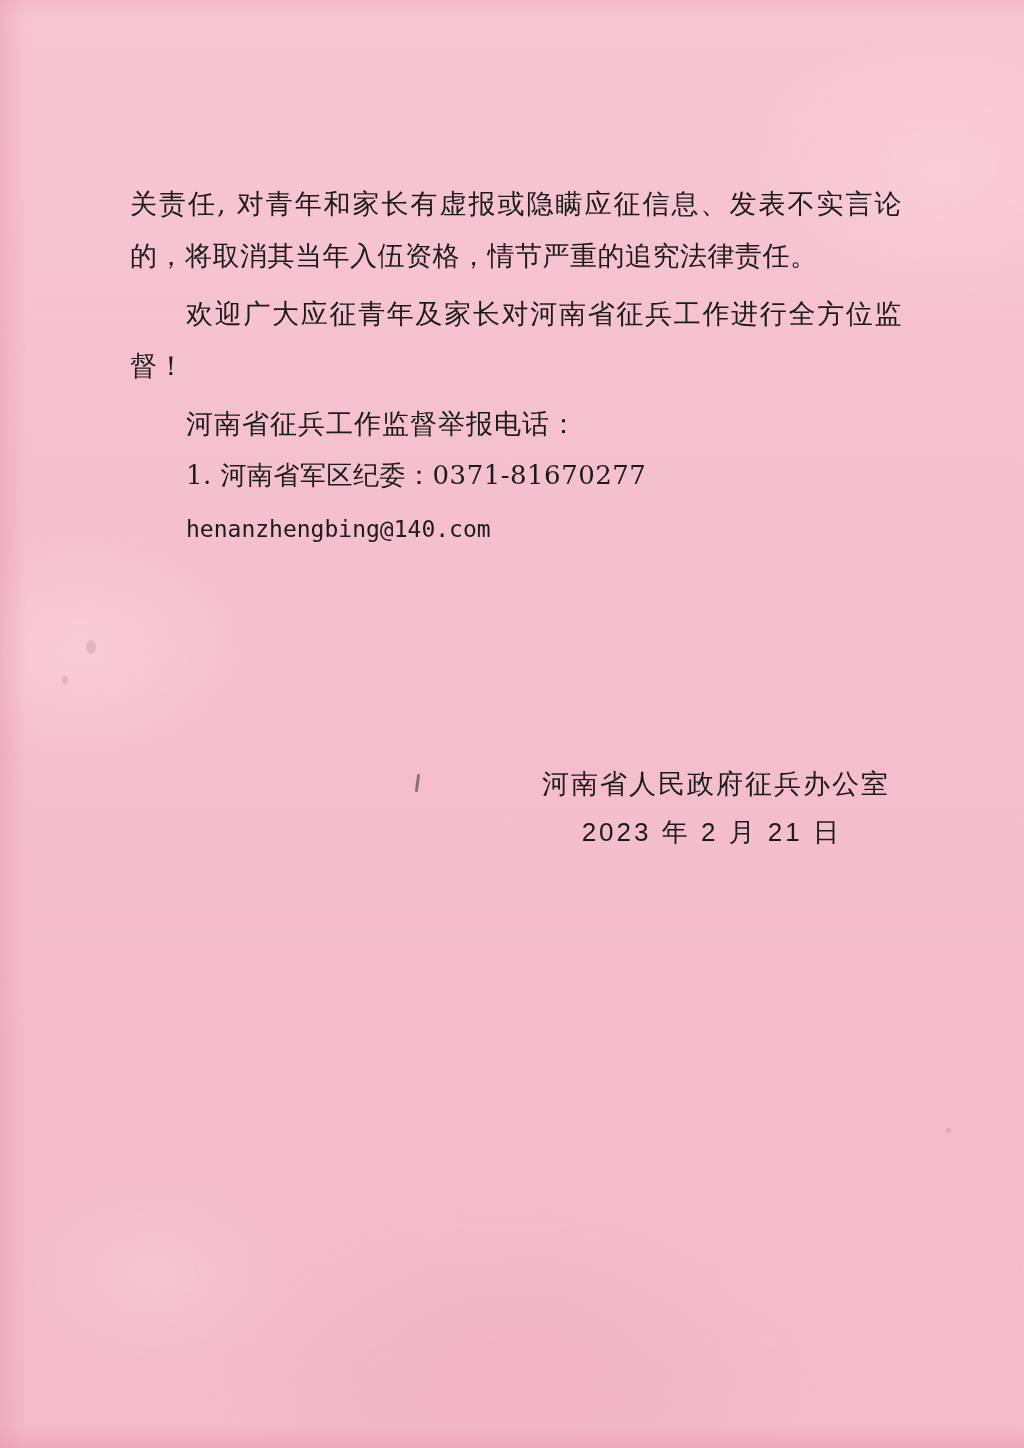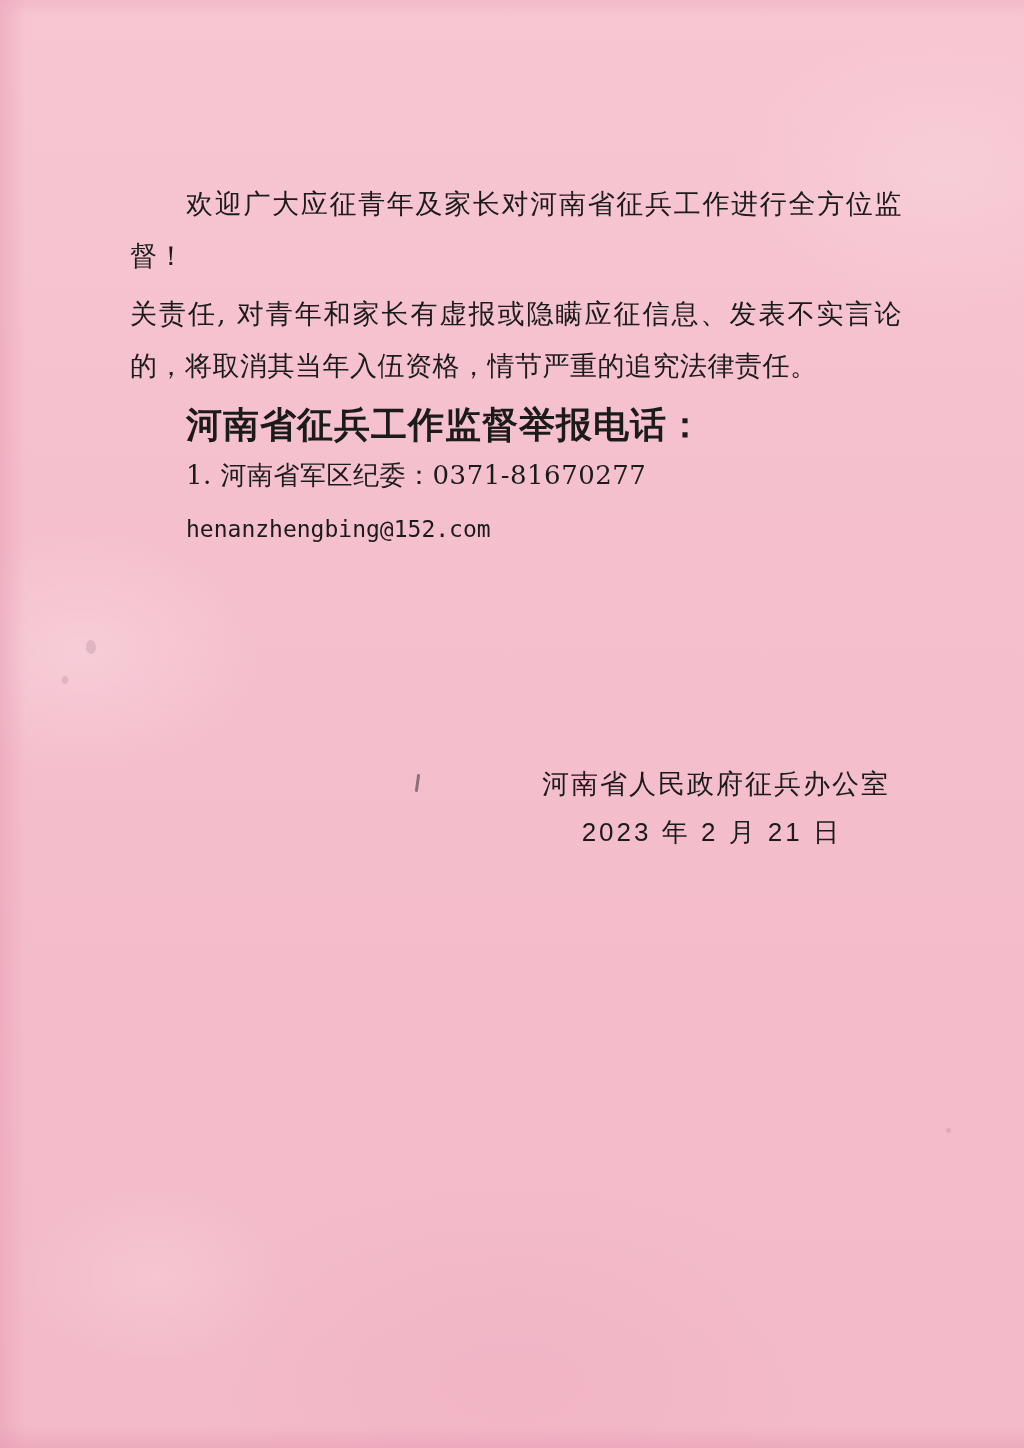--- a/index.html
+++ b/index.html
@@ -61,23 +61,23 @@
     line-height: 52px;
     letter-spacing: 0.5px;
     font-family: "DejaVu Serif", serif;
     text-align: justify;
   }
   p.para.indent {
     text-indent: 56px;
   }
 
   .heading {
-    font-size: 36px;
+    font-size: 27px;
     line-height: 52px;
-    font-weight: bold;
+    font-weight: normal;
     margin: 4px 0 0 56px;
     letter-spacing: 1px;
   }
 
   .listline {
     font-size: 26px;
     line-height: 50px;
     margin: 0 0 0 56px;
     letter-spacing: 0.5px;
   }
@@ -137,30 +137,30 @@
 <div class="edge-bottom"></div>
 
 <div class="speck" style="left:86px; top:640px; width:10px; height:14px;"></div>
 <div class="speck" style="left:62px; top:676px; width:6px; height:8px;"></div>
 <div class="speck" style="left:946px; top:1128px; width:5px; height:5px;"></div>
 
 <div class="page">
 
   <div class="body-text">
 
+    <p class="para">关责任, 对青年和家长有虚报或隐瞒应征信息、发表不实言论的，将取消其当年入伍资格，情节严重的追究法律责任。</p>
+
     <p class="para indent">欢迎广大应征青年及家长对河南省征兵工作进行全方位监督！</p>
-
-    <p class="para">关责任, 对青年和家长有虚报或隐瞒应征信息、发表不实言论的，将取消其当年入伍资格，情节严重的追究法律责任。</p>
 
     <div class="heading">河南省征兵工作监督举报电话：</div>
 
     <div class="listline">1. 河南省军区纪委：0371-81670277</div>
 
 
-    <div class="mono-mail">henanzhengbing@152.com</div>
+    <div class="mono-mail">henanzhengbing@140.com</div>
 
   </div>
 
   <div class="signature">
     <div class="sig-mark"></div>
     <div class="sig-org">河南省人民政府征兵办公室</div>
     <div class="sig-date">2023 年 2 月 21 日</div>
   </div>
 
 </div>

